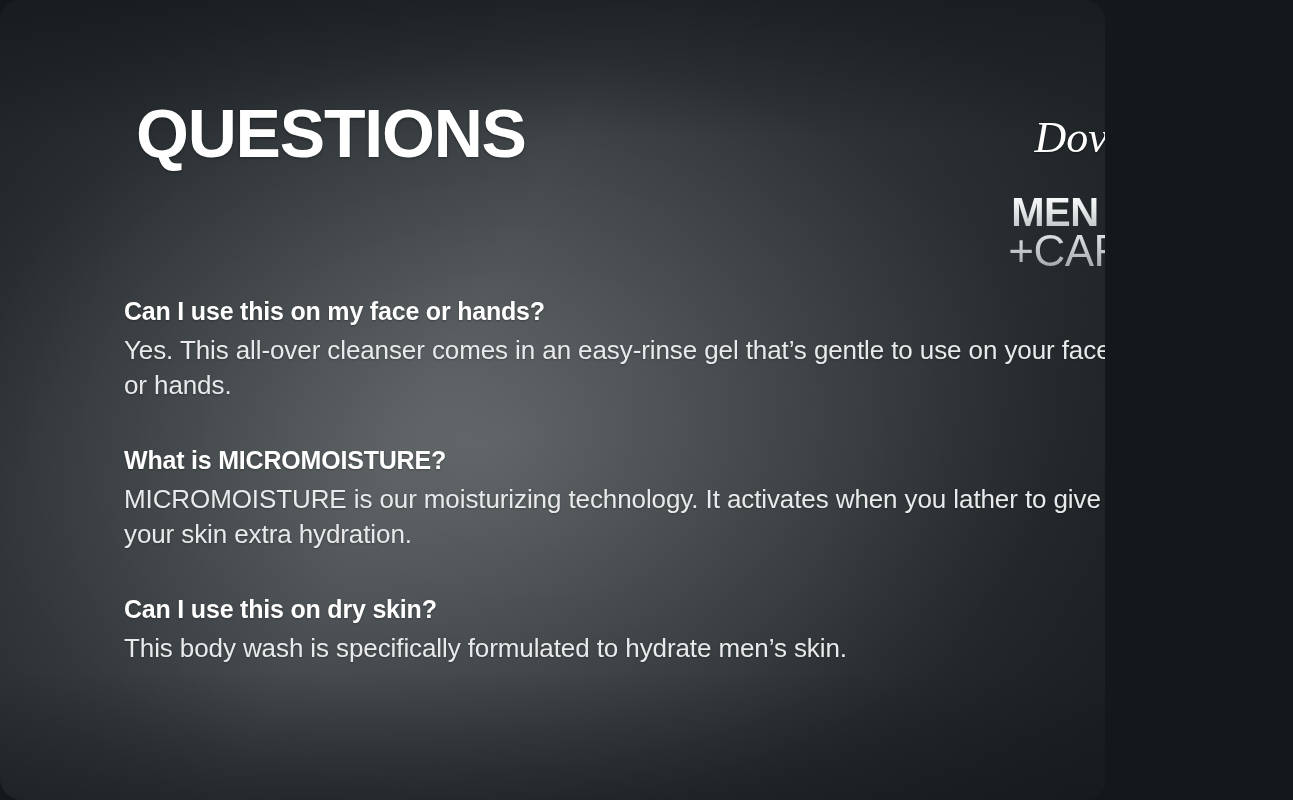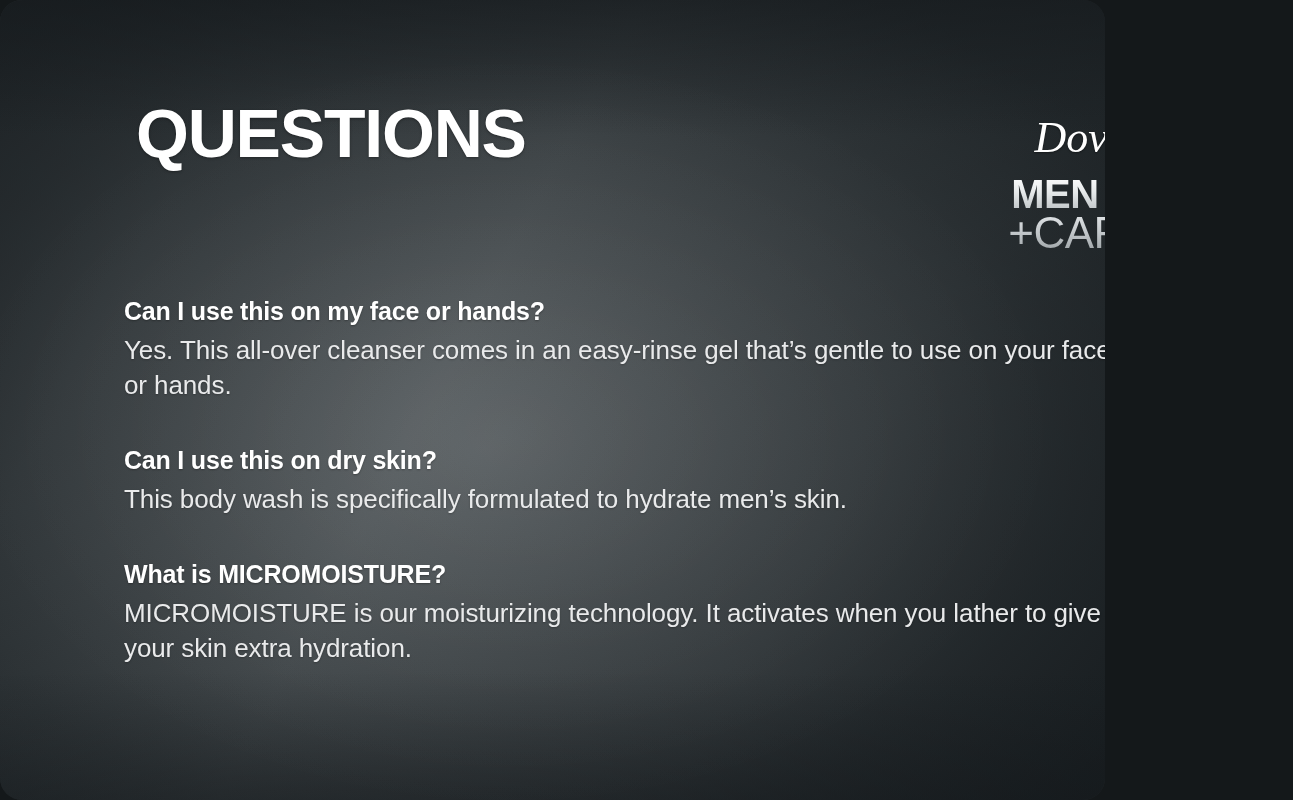--- a/index.html
+++ b/index.html
@@ -77,21 +77,21 @@
     font-size: 44px;
     line-height: 72px;
     color: #ffffff;
     letter-spacing: 0px;
     text-shadow: 0 1px 2px rgba(0,0,0,0.4);
   }
   .logo-men-row {
     display: flex;
     align-items: flex-start;
     justify-content: center;
-    margin-top: 0;
+    margin-top: 18px;
     height: 40px;
   }
   .logo-men {
     font-weight: bold;
     font-size: 40px;
     line-height: 40px;
     letter-spacing: -0.5px;
     color: #f2f4f5;
     background-image: linear-gradient(180deg, #ffffff 0%, #e6e9ea 45%, #b9bec1 100%);
     -webkit-background-clip: text;
@@ -173,23 +173,23 @@
       </div>
       <div class="logo-care">+CARE</div>
     </div>
 
     <div class="faq">
       <div class="faq-item">
         <div class="faq-q">Can I use this on my face or hands?</div>
         <div class="faq-a">Yes. This all-over cleanser comes in an easy-rinse gel that’s gentle to use on your face or hands.</div>
       </div>
       <div class="faq-item">
+        <div class="faq-q">What is MICROMOISTURE?</div>
+        <div class="faq-a">MICROMOISTURE is our moisturizing technology. It activates when you lather to give your skin extra hydration.</div>
+      </div>
+      <div class="faq-item">
         <div class="faq-q">Can I use this on dry skin?</div>
         <div class="faq-a">This body wash is specifically formulated to hydrate men’s skin.</div>
-      </div>
-      <div class="faq-item">
-        <div class="faq-q">What is MICROMOISTURE?</div>
-        <div class="faq-a">MICROMOISTURE is our moisturizing technology. It activates when you lather to give your skin extra hydration.</div>
       </div>
     </div>
 
   </div>
 </div>
 
 </body></html>

